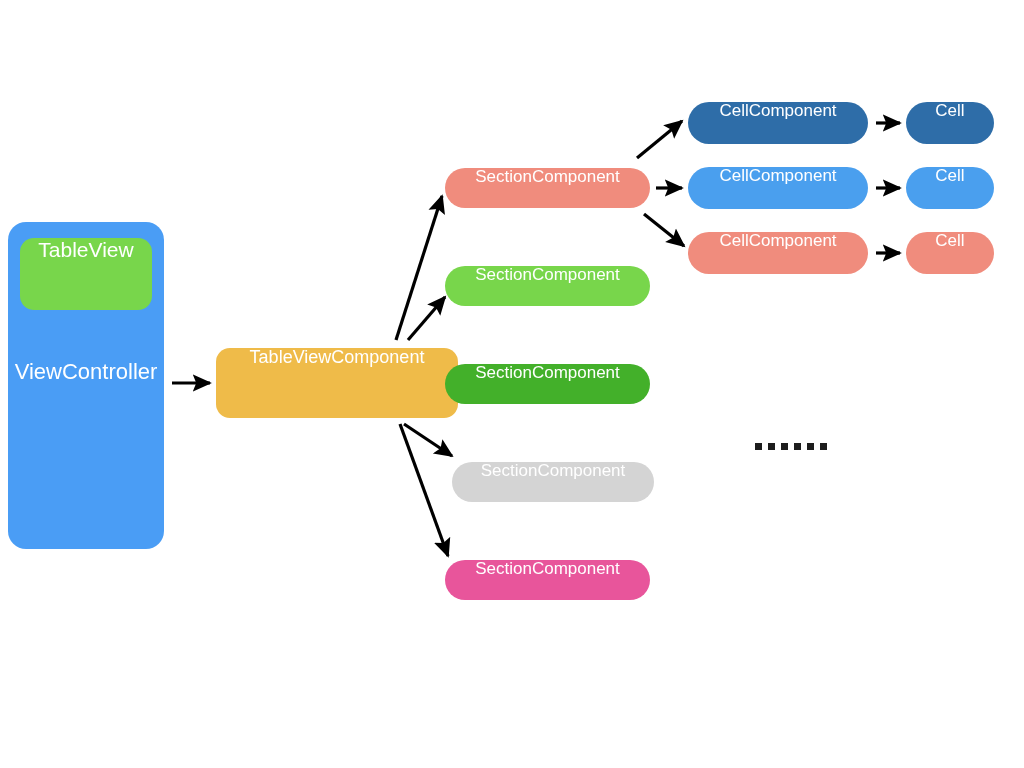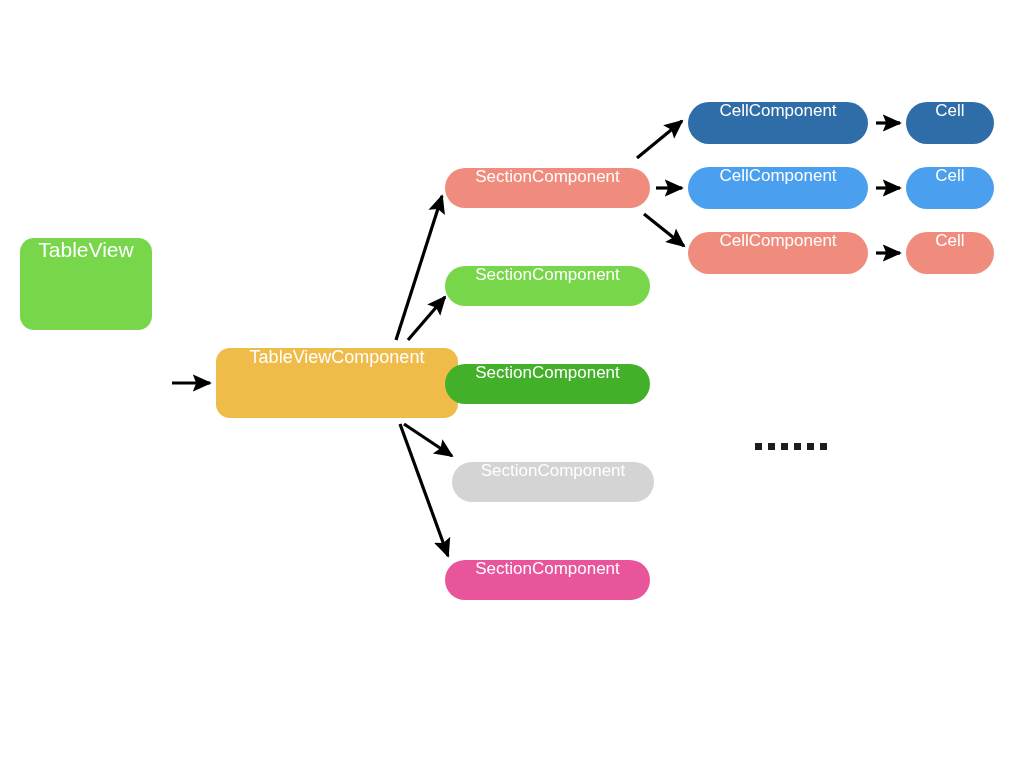--- a/index.html
+++ b/index.html
@@ -81,22 +81,25 @@
         <line x1="400" y1="424" x2="448" y2="556"></line>
         <line x1="637" y1="158" x2="682" y2="121"></line>
         <line x1="656" y1="188" x2="682" y2="188"></line>
         <line x1="644" y1="214" x2="684" y2="246"></line>
         <line x1="876" y1="123" x2="900" y2="123"></line>
         <line x1="876" y1="188" x2="900" y2="188"></line>
         <line x1="876" y1="253" x2="900" y2="253"></line>
       </g>
   </svg>
 
+  <div class="node node-vc" style="left: 8px; top: 222px; width: 156px; height: 327px; background: rgb(74, 157, 245); border-radius: 18px; font-size: 22px;">
+    <span class="vc-label" style="top: 138px;">ViewController</span>
+  </div>
 
-  <div class="node" style="left: 20px; top: 238px; width: 132px; height: 92px; background: rgb(120, 214, 75); border-radius: 14px; font-size: 21px;">
+  <div class="node" style="left: 20px; top: 238px; width: 132px; height: 72px; background: rgb(120, 214, 75); border-radius: 14px; font-size: 21px;">
     <span>TableView</span>
   </div>
 
   <div class="node" style="left: 216px; top: 348px; width: 242px; height: 70px; background: rgb(239, 187, 73); border-radius: 14px; font-size: 18px;">
     <span>TableViewComponent</span>
   </div>
 
   <div class="node" style="left: 445px; top: 168px; width: 205px; height: 40px; background: rgb(240, 140, 125); border-radius: 20px; font-size: 17px;">
     <span>SectionComponent</span>
   </div>

